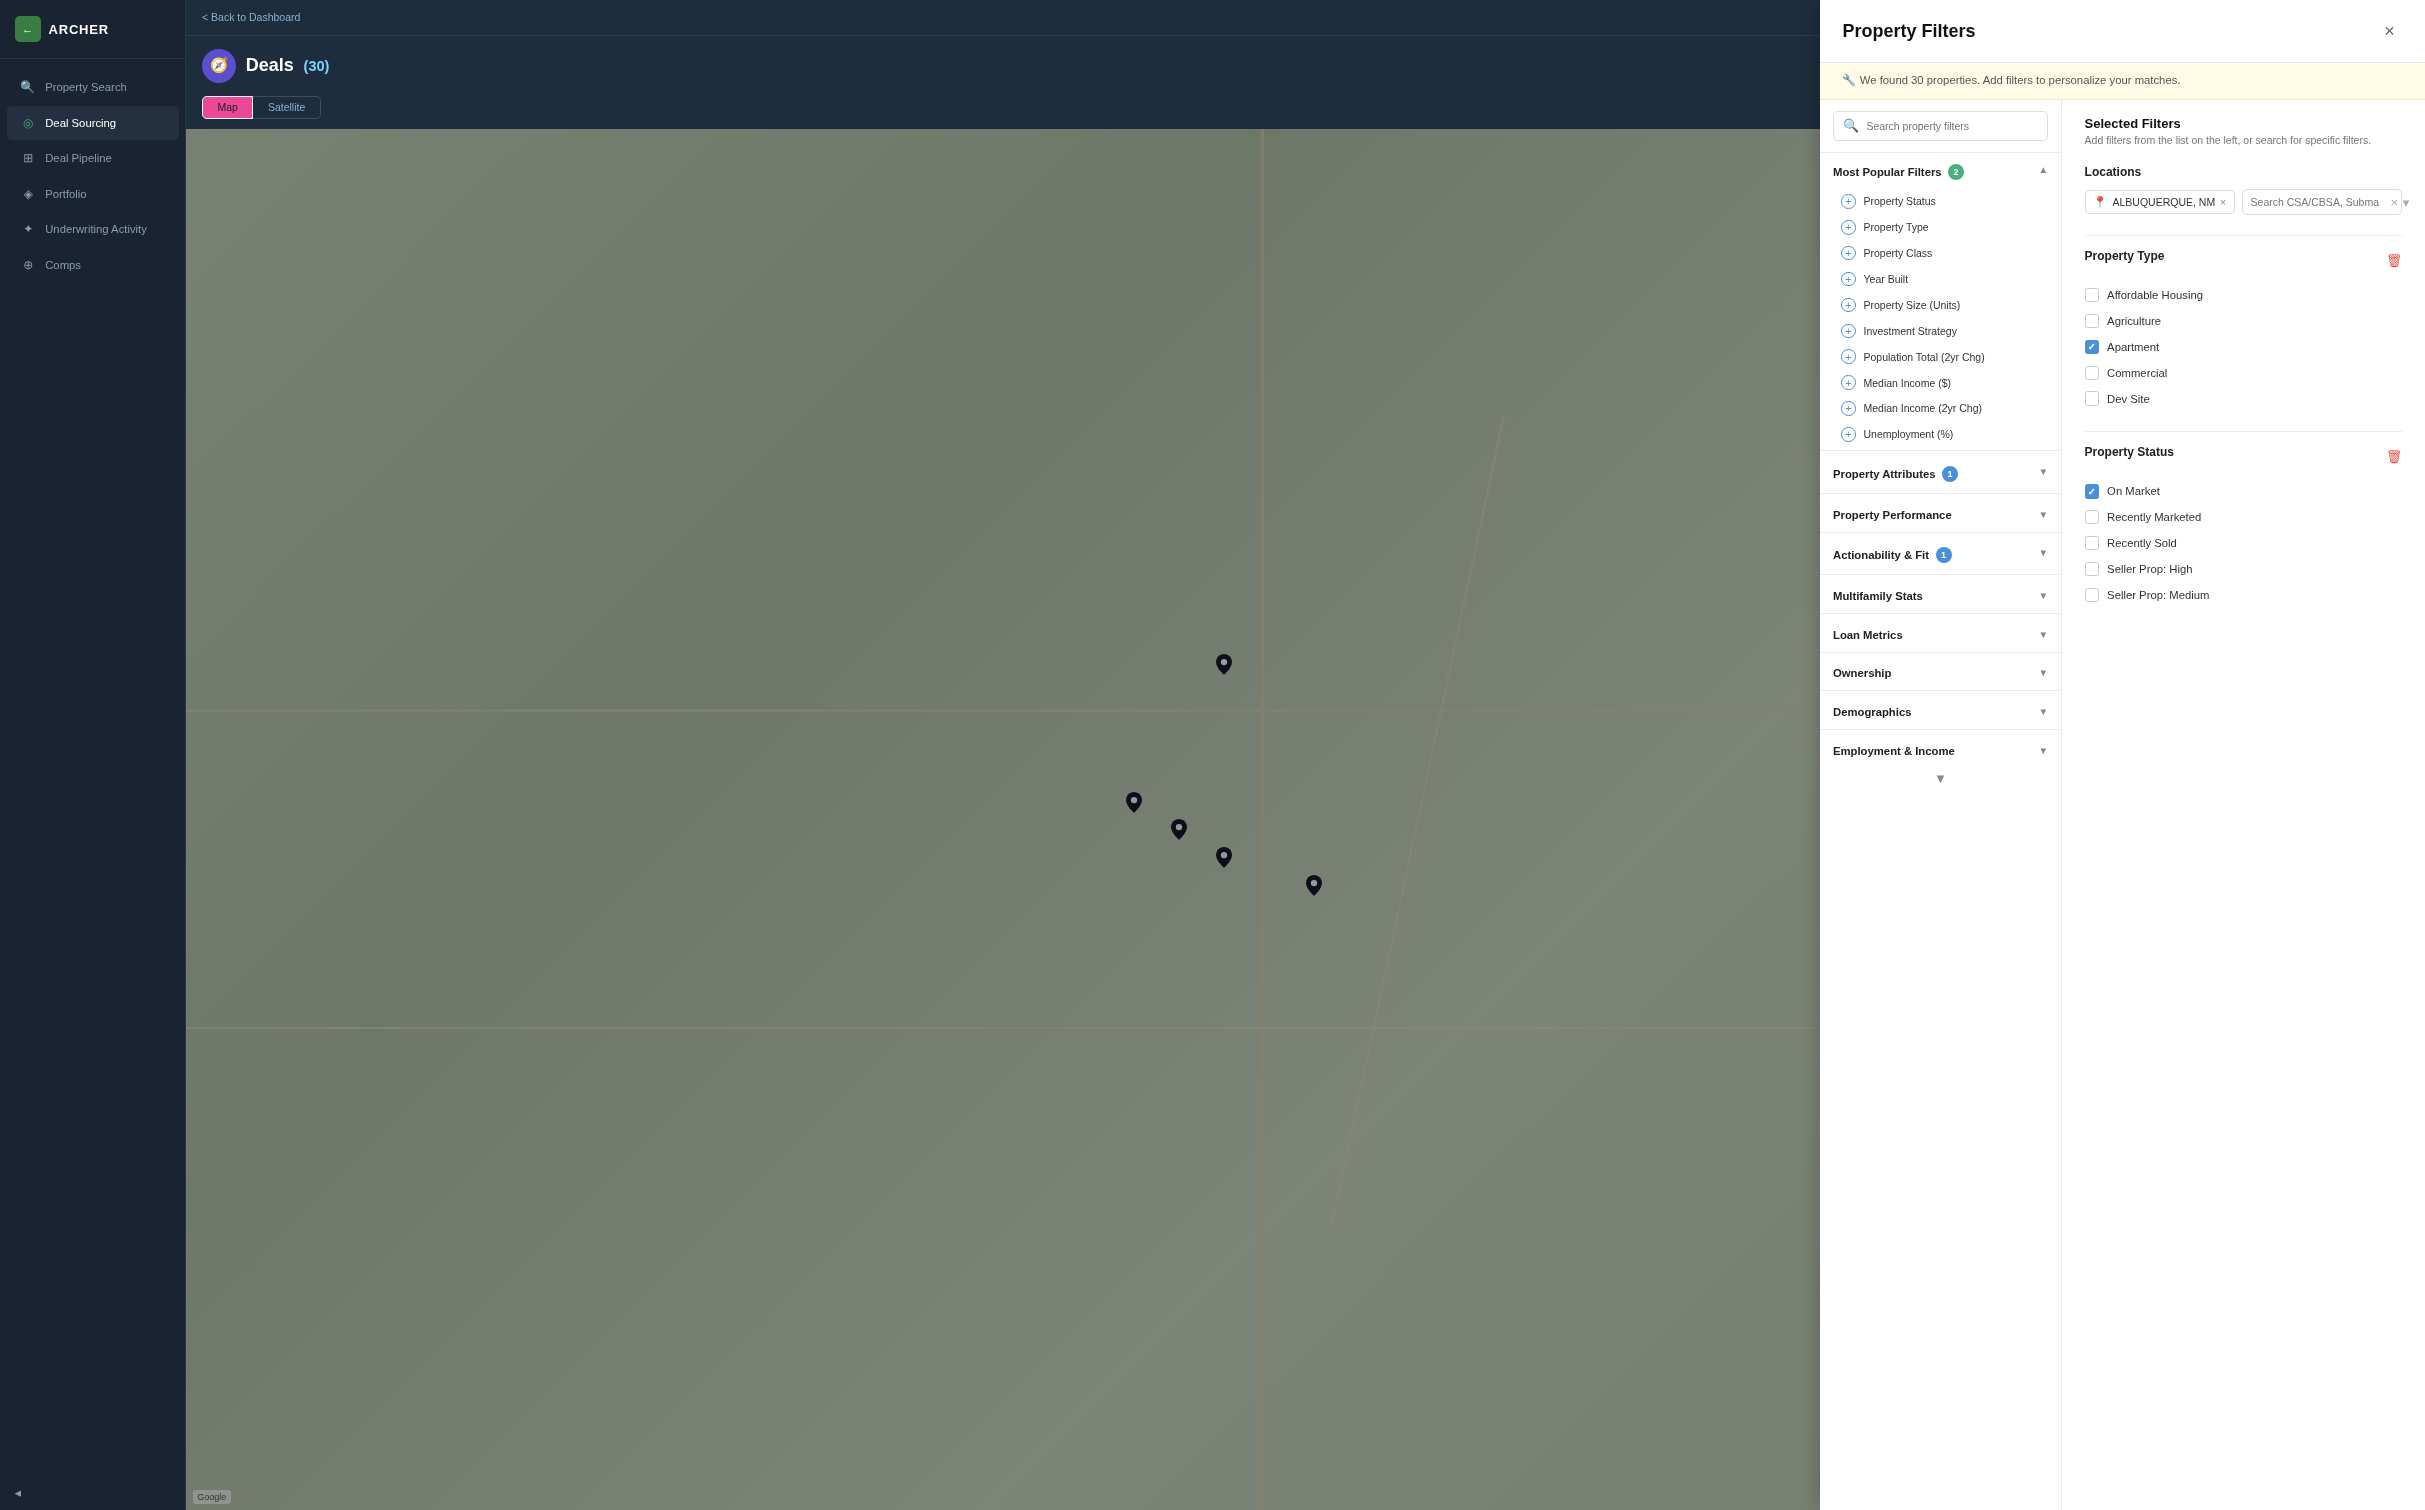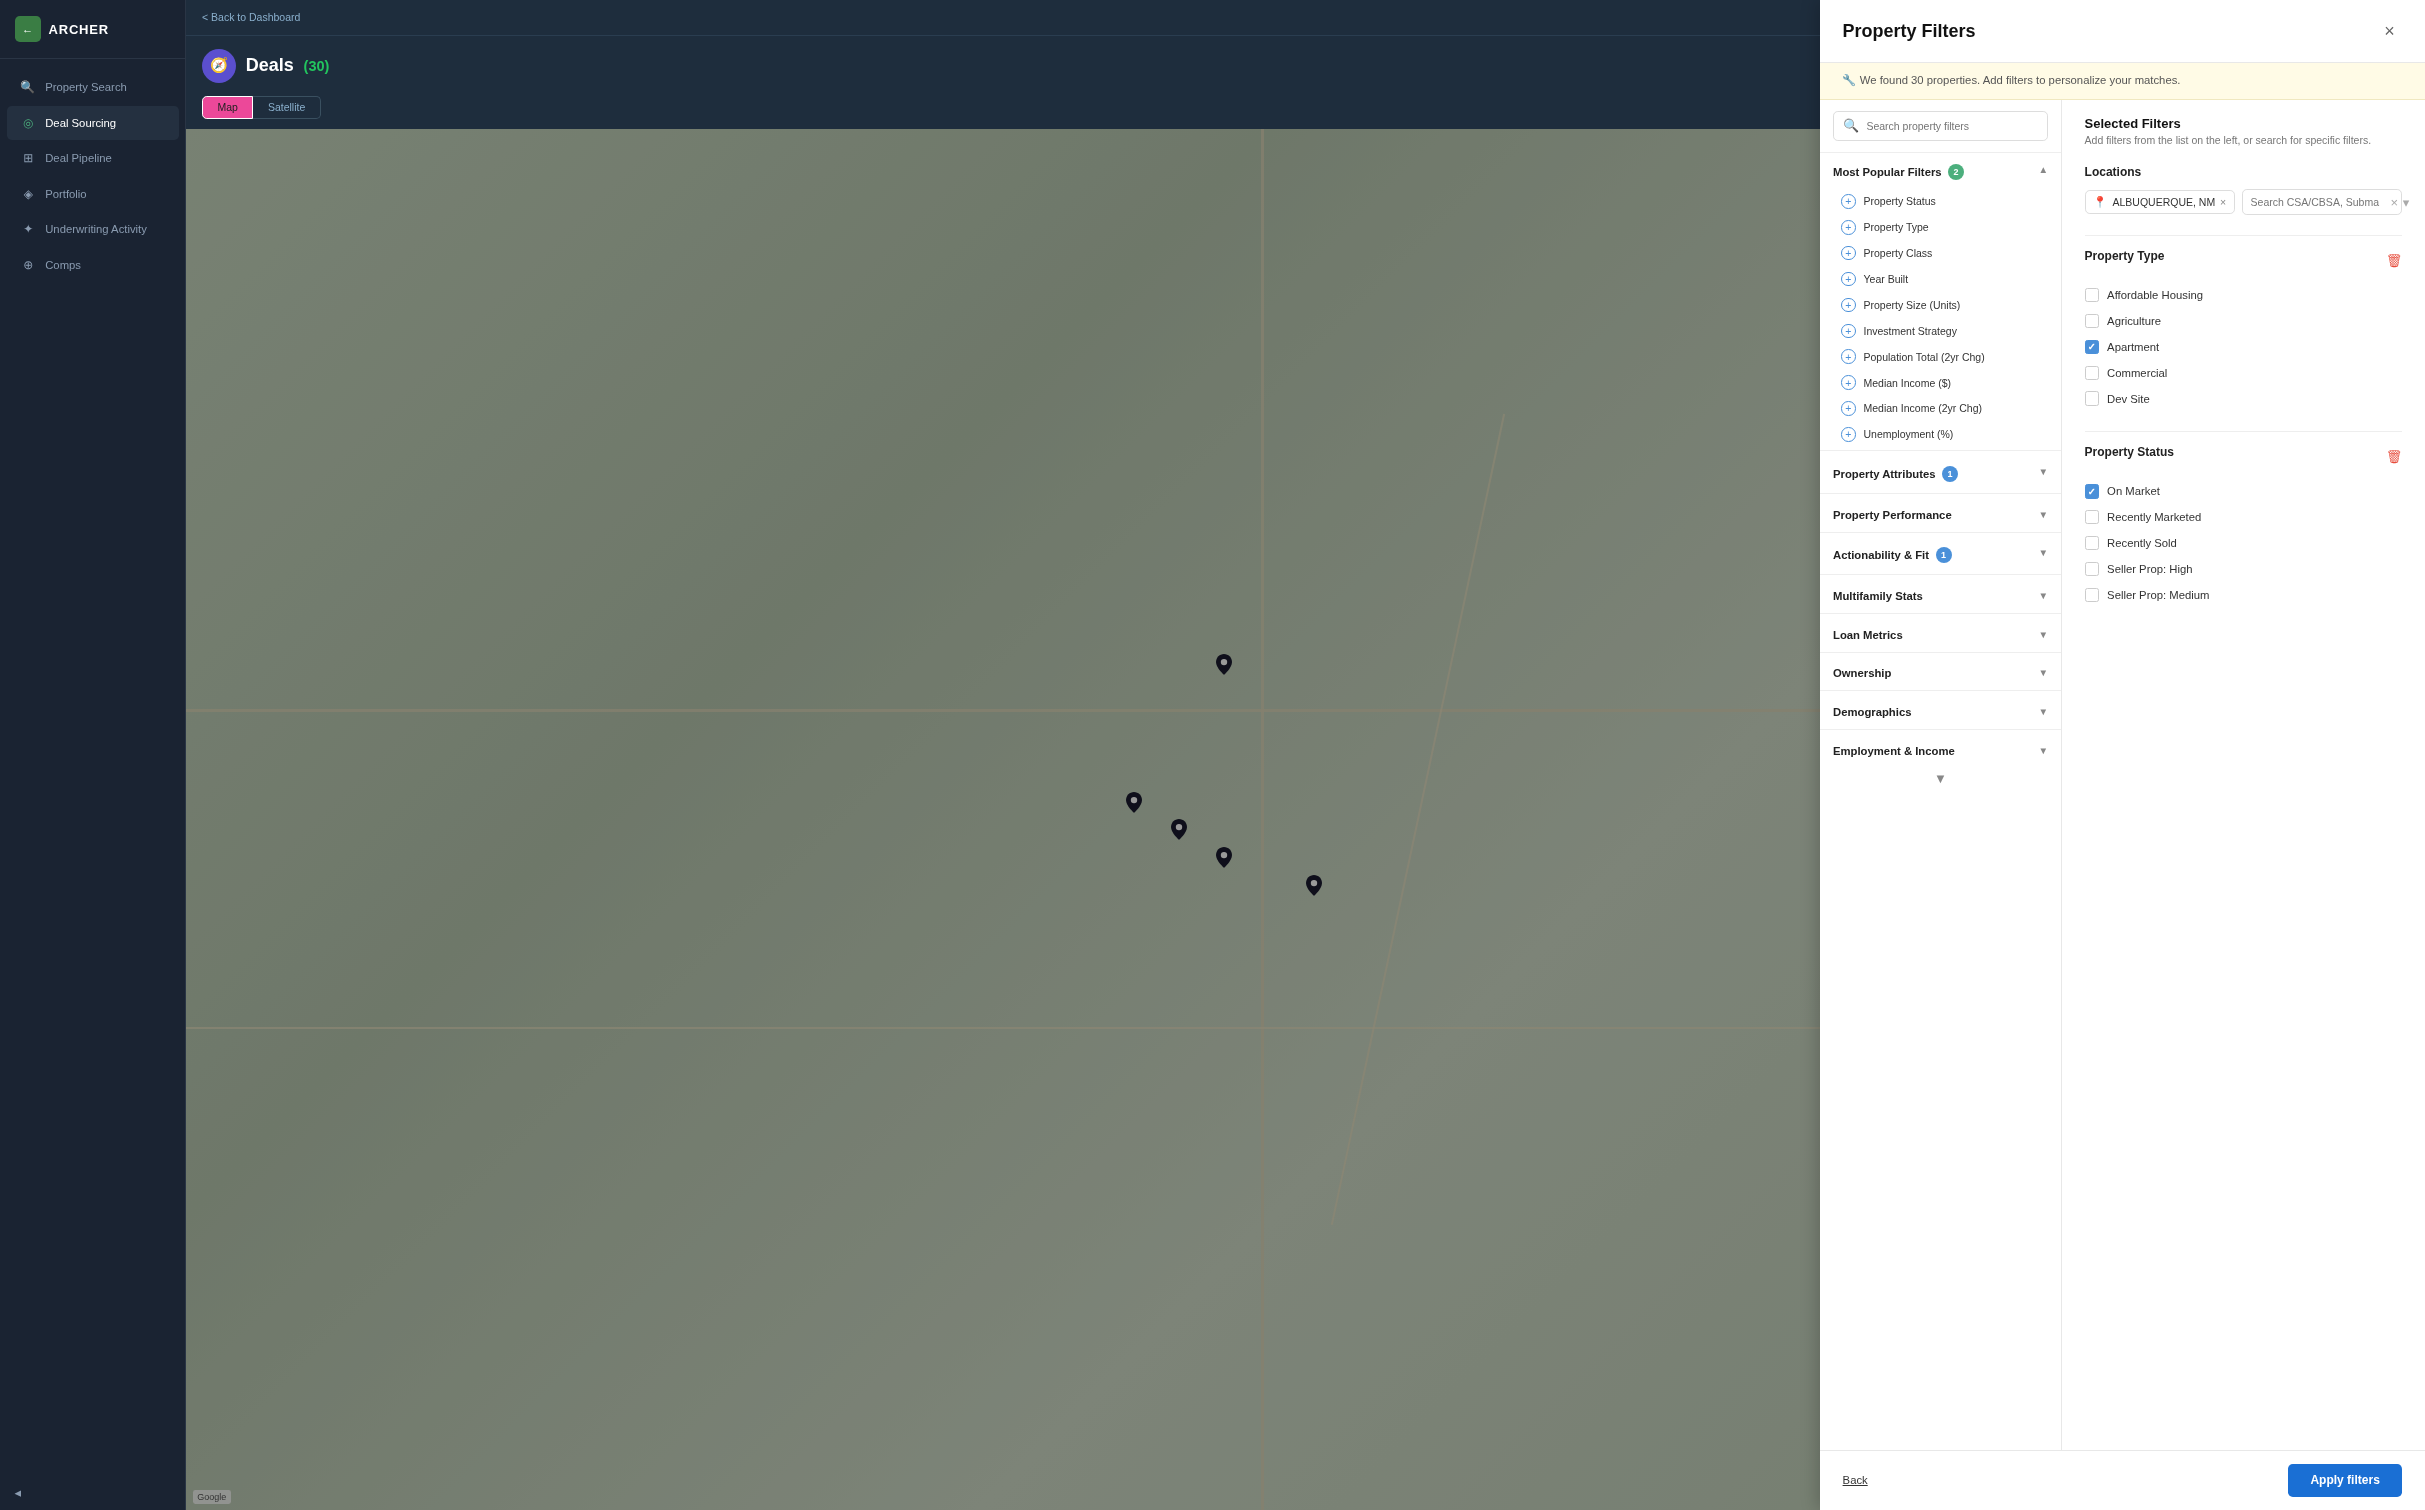--- a/index.html
+++ b/index.html
@@ -378,21 +378,21 @@
 </div>
 
 <div class="main-area">
   <div class="main-header">
     <a>&lt; Back to Dashboard</a>
   </div>
   <div class="deals-header">
     <div class="deals-icon">🧭</div>
     <span class="deals-title">
       <span>Deals</span>
-      <span style="font-size:14.5px; color:#22c55e; margin-left:4.8px;">(30)</span>
+      <span style="font-size:14.5px; color:#7dd3fc; margin-left:4.8px;">(30)</span>
     </span>
   </div>
   <div class="map-tabs">
     <button class="map-tab active">Map</button>
     <button class="map-tab">Satellite</button>
   </div>
   <div class="map-area">
     <div class="map-bg">
 
       <div class="map-road" style="width:3.2px;height:100%;top:0;left:48%;background:#ddd6b8;opacity:0.8;"></div>
@@ -682,18 +682,14 @@
           </div>
           <div class="checkbox-item">
             <div class="cb"></div>
             <span>Seller Prop: Medium</span>
           </div>
         </div>
       </div>
     </div>
   </div>
 
-  <div class="modal-footer">
-    <button class="back-link">Back</button>
-    <button class="apply-btn">Apply filters</button>
-  </div>
 </div>
 
 
 </body></html>

